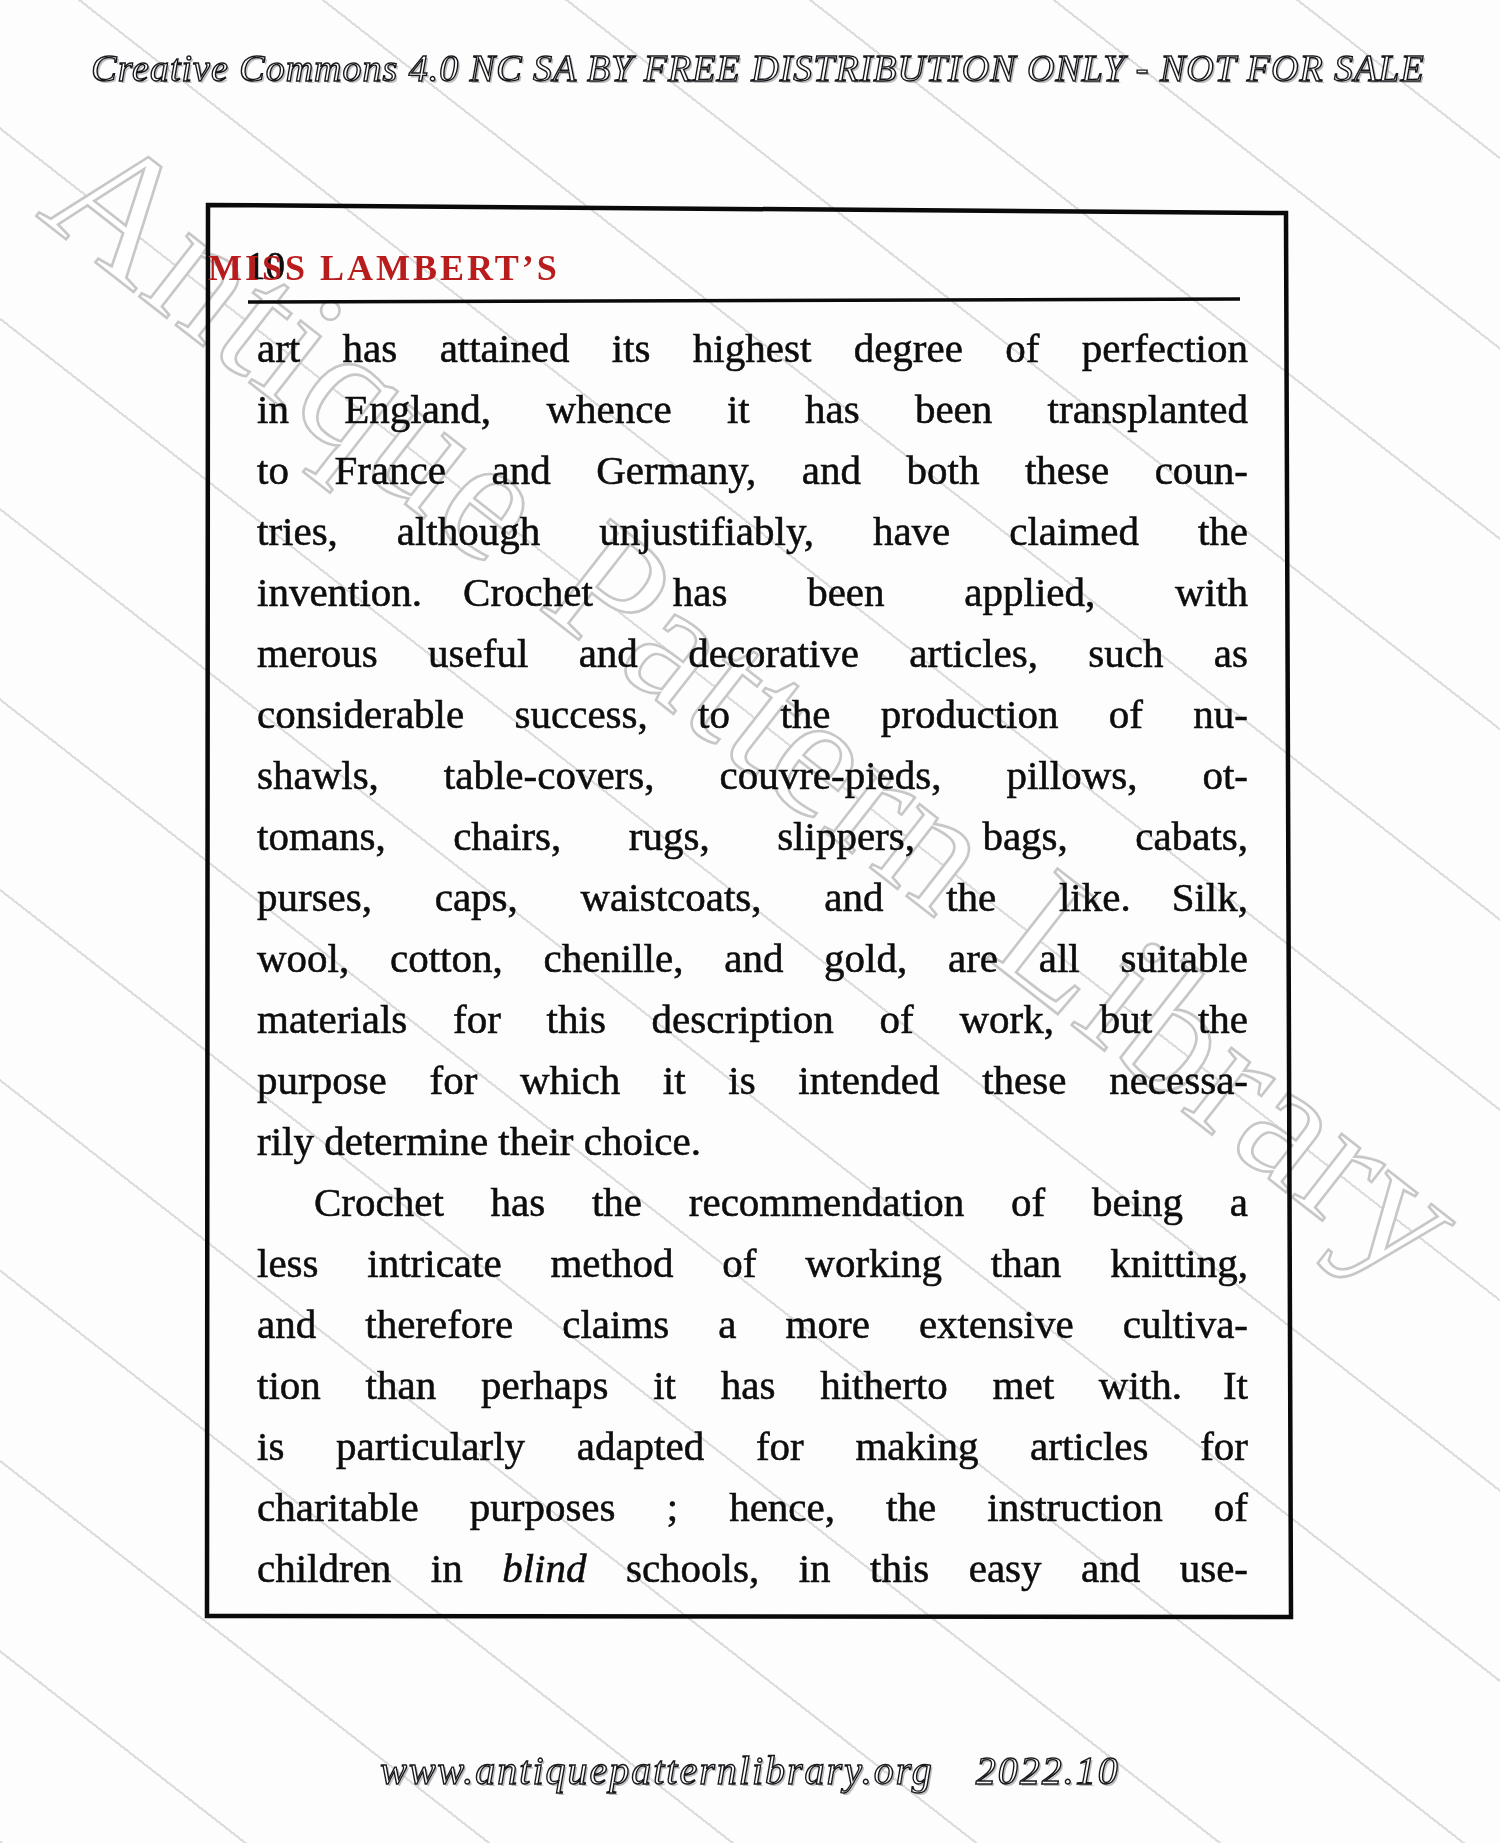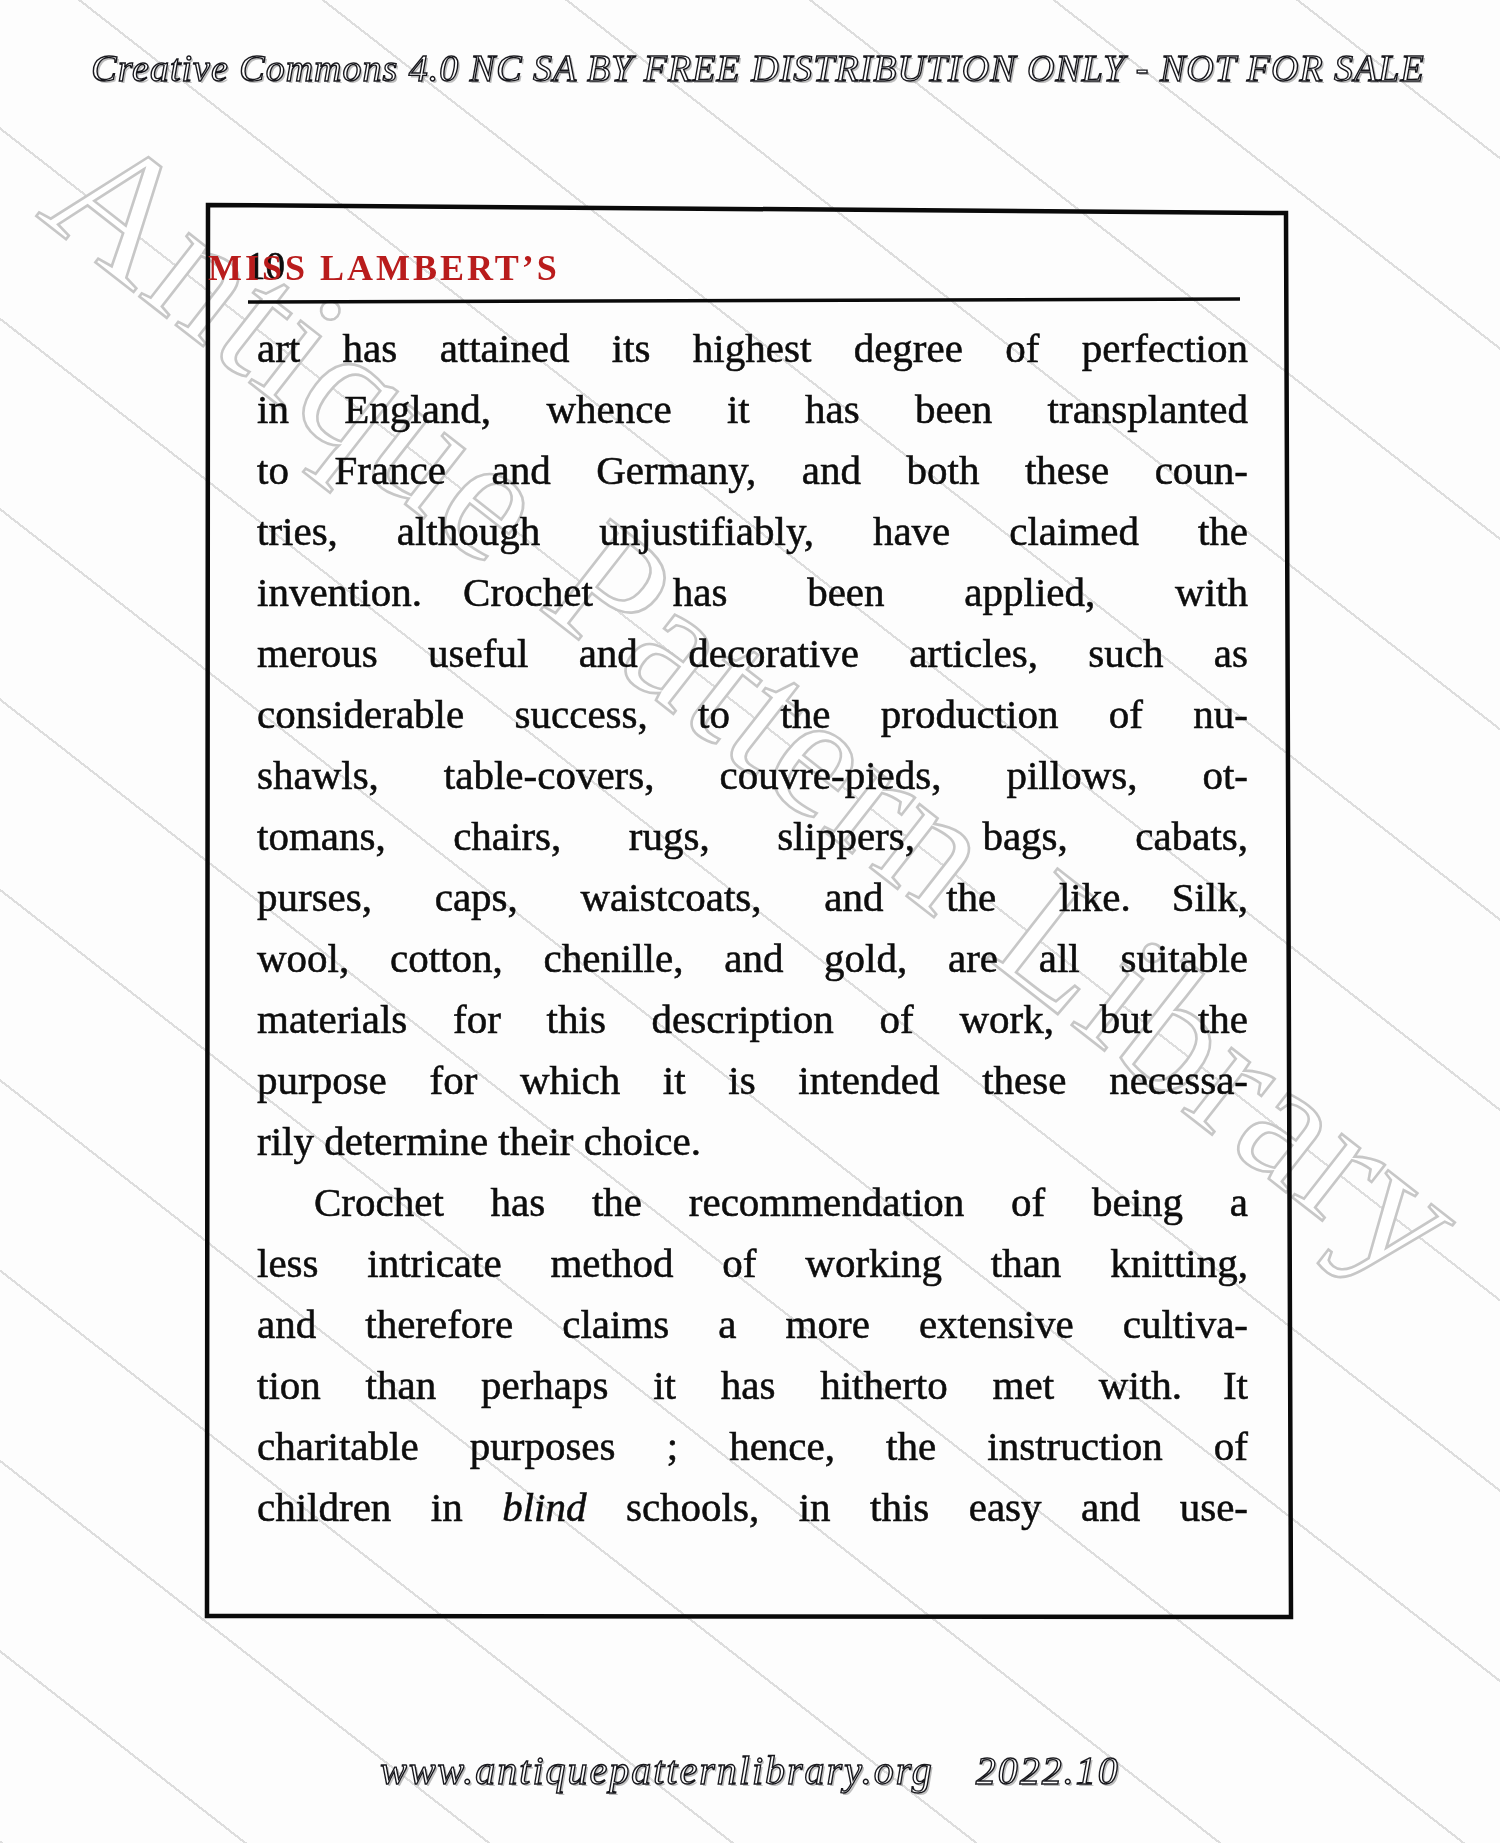--- a/index.html
+++ b/index.html
@@ -118,20 +118,21 @@
     <div class="bl">tomans, chairs, rugs, slippers, bags, cabats,</div>
     <div class="bl">purses, caps, waistcoats, and the like. Silk,</div>
     <div class="bl">wool, cotton, chenille, and gold, are all suitable</div>
     <div class="bl">materials for this description of work, but the</div>
     <div class="bl">purpose for which it is intended these necessa-</div>
     <div class="bl short">rily determine their choice.</div>
     <div class="bl indent">Crochet has the recommendation of being a</div>
     <div class="bl">less intricate method of working than knitting,</div>
     <div class="bl">and therefore claims a more extensive cultiva-</div>
     <div class="bl">tion than perhaps it has hitherto met with. It</div>
+    <div class="bl">is particularly adapted for making articles for</div>
     <div class="bl">charitable purposes ; hence, the instruction of</div>
     <div class="bl">
       <span>children in </span><em>blind</em><span> schools, in this easy and use-</span>
     </div>
   </div>
 
   <div class="footer engraved">www.antiquepatternlibrary.org 2022.10</div>
 
 </div>
 

